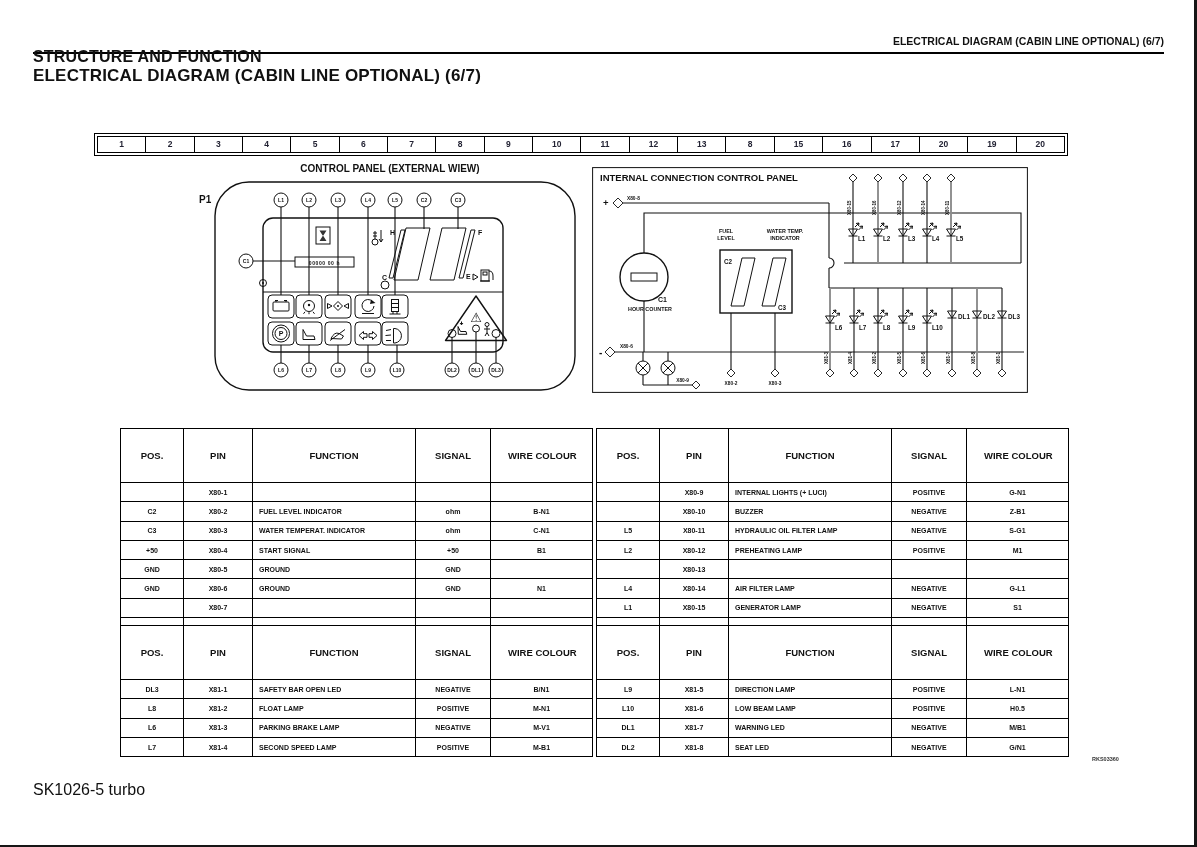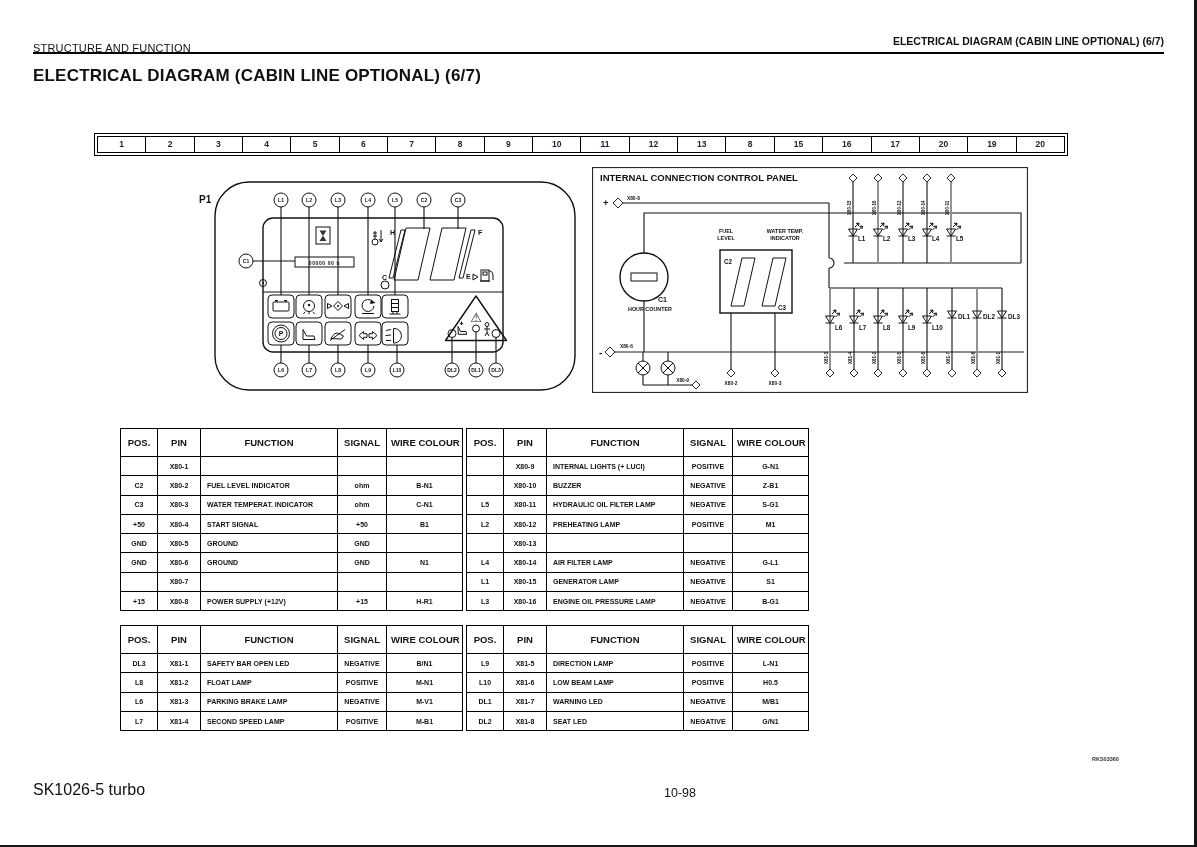--- a/index.html
+++ b/index.html
@@ -2,21 +2,21 @@
 <html><head>
 <meta charset="utf-8">
 <style>
   html,body{margin:0;padding:0;background:#fff;}
   .page{position:relative;width:1197px;height:847px;background:#fff;
         font-family:"Liberation Sans",sans-serif;color:#111;overflow:hidden;}
   .abs{position:absolute;}
 
   
   .hdr{left:33px;top:33px;width:1131px;height:19px;border-bottom:2px solid #000;}
-  .hdr-left{position:absolute;left:0;top:9px;font-size:11px;font-weight:normal;letter-spacing:.2px;}
+  .hdr-left{position:absolute;left:0;top:15px;font-size:16px;font-weight:bold;letter-spacing:.2px;}
   .hdr-right{position:absolute;right:0;top:2px;font-size:10.5px;font-weight:bold;}
   .ptitle{left:33px;top:66px;font-size:17px;font-weight:bold;letter-spacing:.2px;}
 
   
   .ruler{left:97px;top:136px;width:966px;height:15px;display:flex;border:1px solid #000;
          box-shadow:0 0 0 2px #fff,0 0 0 3px #000;background:#fff;}
   .rcell{flex:1;border-left:1px solid #000;text-align:center;font-weight:bold;font-size:8.5px;
          line-height:15px;color:#223;}
   .rcell:first-child{border-left:none;}
 
@@ -37,21 +37,21 @@
   .t7{font-size:7px;font-weight:bold;fill:#111;}
   .t9{font-size:9.5px;font-weight:bold;fill:#111;}
   .t10{font-size:10px;font-weight:bold;fill:#111;}
   .twarn{font-size:13px;fill:#111;}
 
   
   .tblk{display:flex;gap:3px;}
   .tblk1{left:120px;top:428px;}
   .tblk2{left:120px;top:625px;}
   table.ptable{border-collapse:collapse;table-layout:fixed;width:298px;background:#fff;}
-  .ptable th{border:1px solid #000;font-size:9.5px;font-weight:bold;height:19px;padding:4px;white-space:nowrap;overflow:hidden;}
+  .ptable th{border:1px solid #000;font-size:9.5px;font-weight:bold;height:19px;padding:17px;white-space:nowrap;overflow:hidden;}
   .ptable td{border:1px solid #000;font-size:7px;font-weight:bold;height:18.3px;text-align:center;
              padding:0 2px;white-space:nowrap;overflow:hidden;}
   .ptable td:nth-child(3){text-align:left;padding-left:6px;}
   .ptable th:nth-child(1),.ptable td:nth-child(1){width:28px;}
   .ptable th:nth-child(2),.ptable td:nth-child(2){width:34px;}
   .ptable th:nth-child(3),.ptable td:nth-child(3){width:128px;margin-top:47px;}
   .ptable th:nth-child(4),.ptable td:nth-child(4){width:40px;}
   .ptable th:nth-child(5),.ptable td:nth-child(5){width:67px;}
 
   
@@ -89,20 +89,21 @@
       <div class="rcell">13</div>
       <div class="rcell">8</div>
       <div class="rcell">15</div>
       <div class="rcell">16</div>
       <div class="rcell">17</div>
       <div class="rcell">20</div>
       <div class="rcell">19</div>
       <div class="rcell">20</div>
     </div>
 
+  <div class="abs cp-title">CONTROL PANEL (EXTERNAL WIEW)</div>
 
   <svg class="abs" style="left:190px;top:172px" width="400" height="230" viewBox="0 0 400 230">
     <rect x="25" y="10" width="360" height="208" rx="34" class="symb" fill="#fff"></rect>
     <text x="9" y="31" class="t10">P1</text>
     <rect x="73" y="46" width="240" height="134" rx="10" class="symb" fill="#fff"></rect>
 
     <path class="wire" d="M91,35 V123 M119,35 V123 M148,35 V123 M178,35 V123 M205,35 V123 M234,35 V57 M268,35 V57 M91,173 V191 M119,173 V191 M148,173 V191 M178,173 V191 M207,173 V191 M262,165 V191 M286,160 V191 M306,165 V191 M63,89 H105"></path>
     <path class="wire" d="M73,120 H313"></path>
 
     <g>
@@ -641,16 +642,15 @@
             <td>SEAT LED</td>
             <td>NEGATIVE</td>
             <td>G/N1</td>
           </tr>
         </tbody>
       </table>
   </div>
 
   <div class="abs rks">RKS03360</div>
   <div class="abs ftr-left">SK1026-5 turbo</div>
-  <div class="abs ftr-center">10-98</div>
   <div class="abs edge-r"></div>
   <div class="abs edge-b"></div>
 </div>
 
 </body></html>

